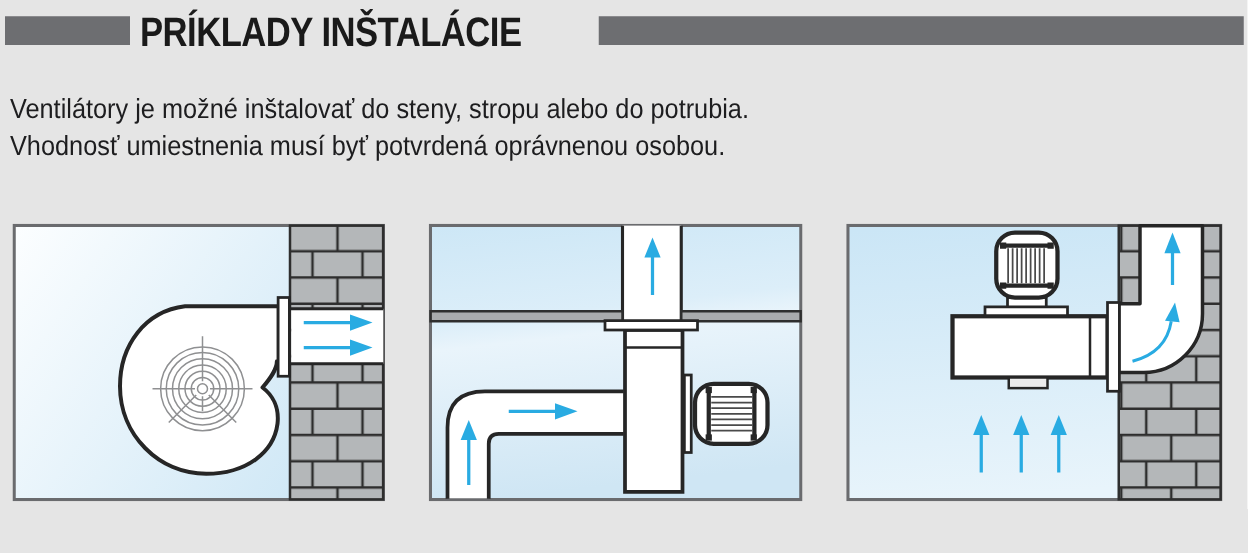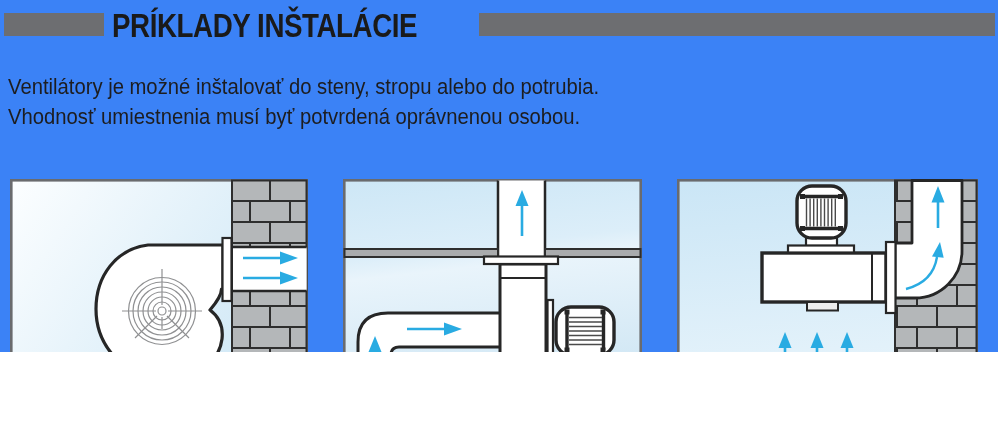--- a/index.html
+++ b/index.html
@@ -1,16 +1,16 @@
 <!DOCTYPE html>
 <html style="--accent: #29abe2; --hdr: #6d6e71; --line: #262626;"><head>
 <meta charset="utf-8">
 <style>
   html,body{margin:0;padding:0;background:#fff;}
-  .page{position:relative;width:998px;height:352px;background:#3b82f6;overflow:hidden;
+  .page{position:relative;width:998px;height:442px;background:#e5e5e5;overflow:hidden;
         font-family:"Liberation Sans",sans-serif;}
   .hbar{position:absolute;height:23px;background:var(--hdr,#6d6e71);}
   .hbar.left{left:4px;top:13px;width:100px;}
   .hbar.right{left:479px;top:13px;width:516px;}
   .title{position:absolute;left:112px;top:7px;font-size:33px;font-weight:700;
          color:#1a1a1a;letter-spacing:-0.5px;transform:scaleX(0.84);transform-origin:left top;
          white-space:nowrap;}
   .intro{position:absolute;left:8px;top:72px;font-size:22px;color:#1d1d1f;line-height:30px;
          transform:scaleX(0.92);transform-origin:left top;white-space:nowrap;}
   .panel{position:absolute;top:179px;}

